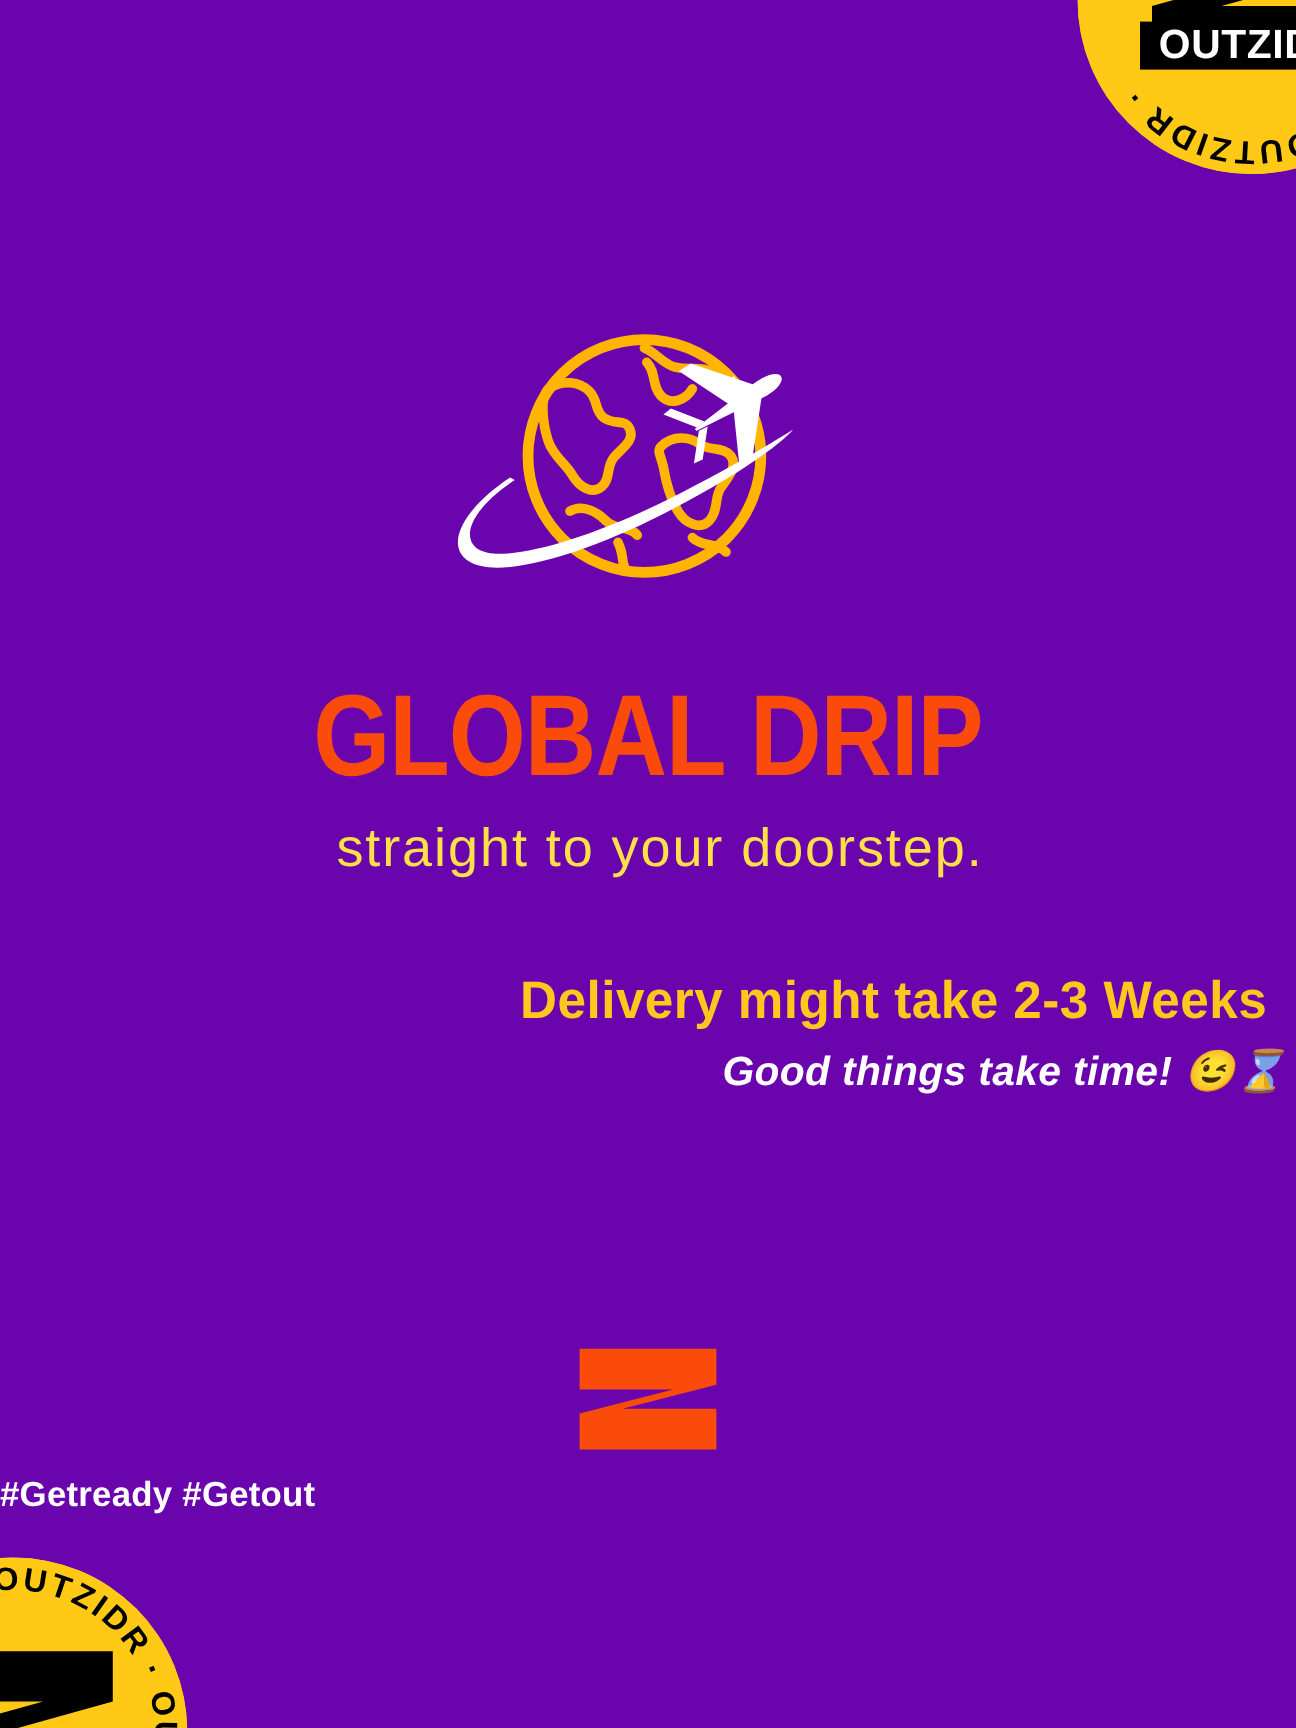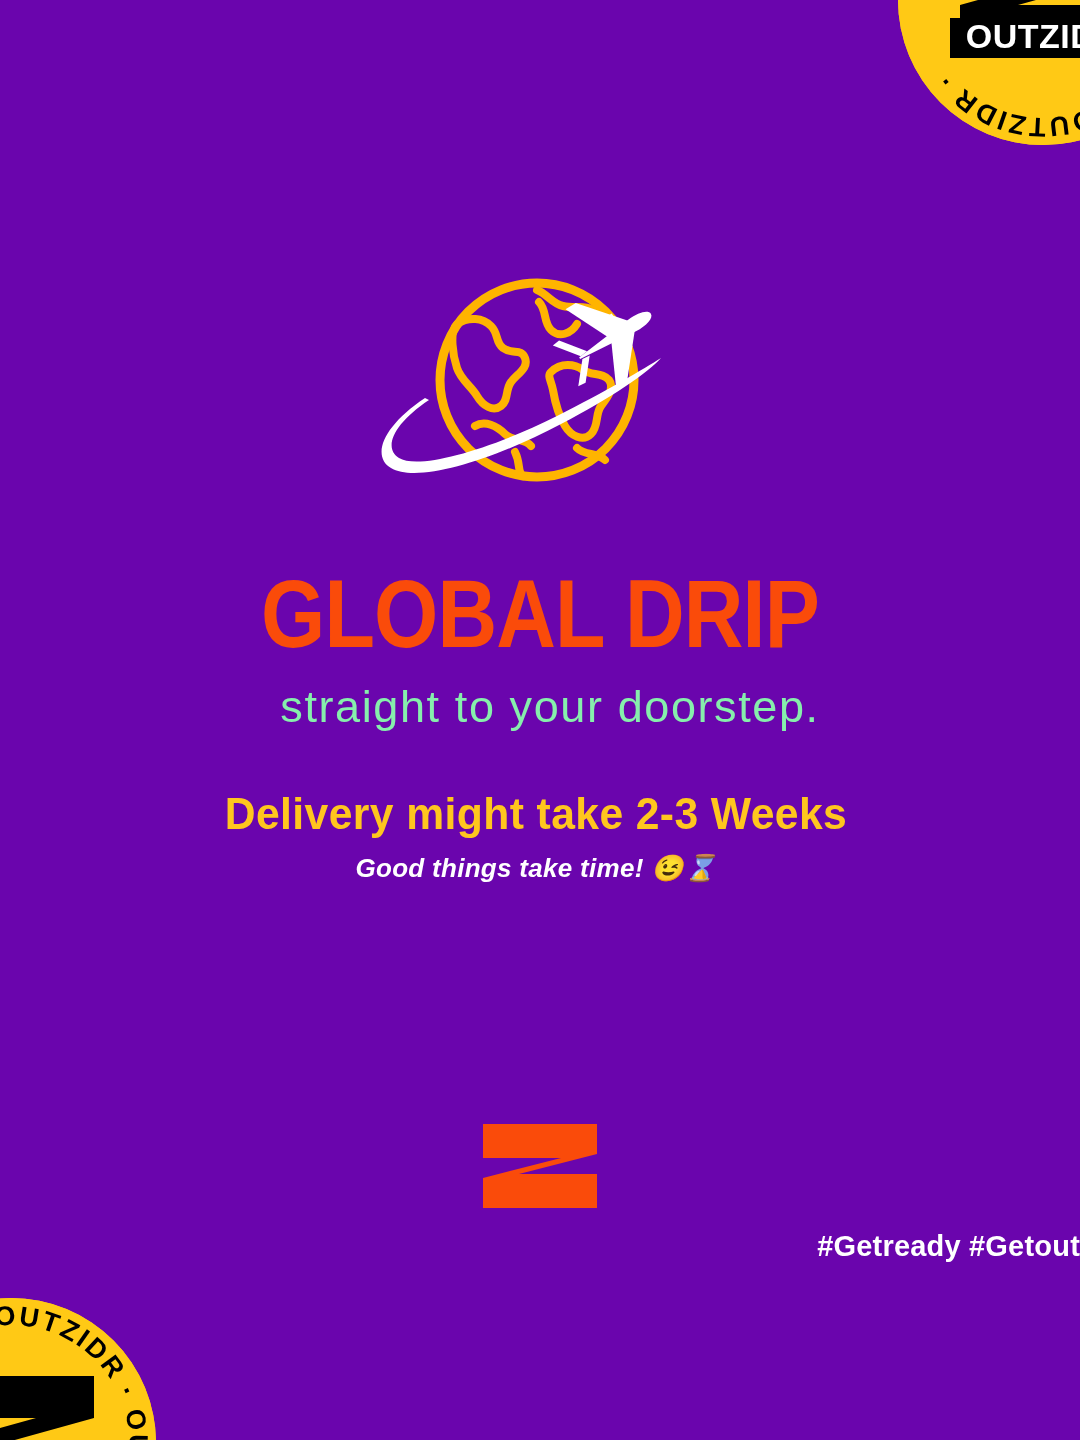--- a/index.html
+++ b/index.html
@@ -72,65 +72,65 @@
     color: #FA4B0A;
     font-size: 96px;
     font-weight: 900;
     letter-spacing: -1px;
     line-height: 1.0;
     margin-top: 14px;
     transform: scaleX(0.86);
     white-space: nowrap;
   }
   #doorstep-line {
-    color: #86efac;
+    color: #fde047;
     font-size: 45px;
     font-weight: 300;
     letter-spacing: 1.6px;
     line-height: 1.12;
     margin-top: 20px;
     white-space: nowrap;
     padding-left: 20px;
   }
 
   
   #delivery-block {
     position: absolute;
-    top: 790px;
+    top: 810px;
     left: 0;
     width: 1072px;
-    text-align: center;
+    text-align: right;
   }
   #delivery-headline {
     color: #FFC61E;
     font-size: 44px;
     font-weight: 700;
     letter-spacing: 0.4px;
     line-height: 1.1;
     transform: scaleX(0.97);
     white-space: nowrap;
   }
   #delivery-subnote {
     color: #FFFFFF;
-    font-size: 26px;
+    font-size: 34px;
     font-weight: 700;
     font-style: italic;
     letter-spacing: 0.3px;
     line-height: 1.15;
     margin-top: 16px;
     white-space: nowrap;
   }
 
   
   #footer-block {
     position: absolute;
     top: 1122px;
     left: 0;
     width: 1080px;
-    text-align: right;
+    text-align: left;
   }
   #z-logo {
     width: 122px;
     height: 88px;
     margin: 0 auto;
     display: block;
   }
   #hashtags {
     color: #FFFFFF;
     font-size: 29px;

